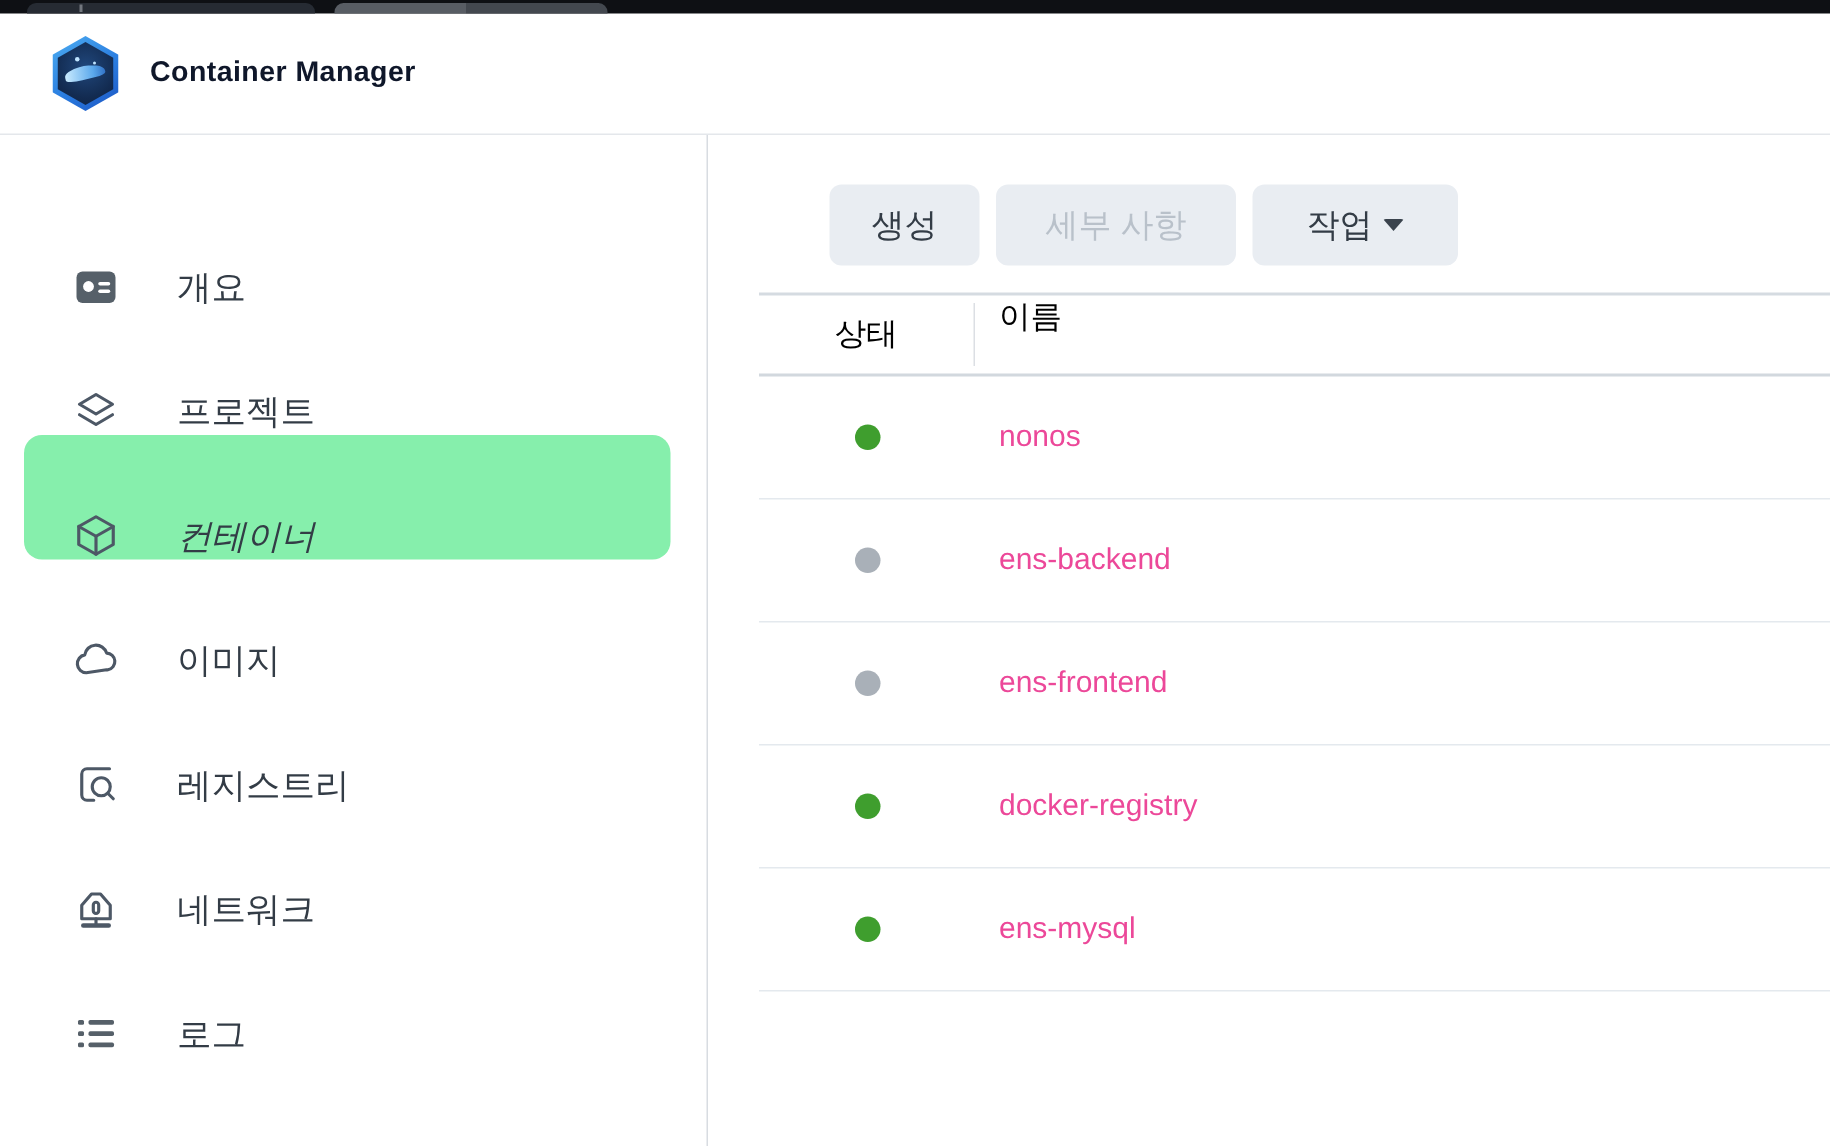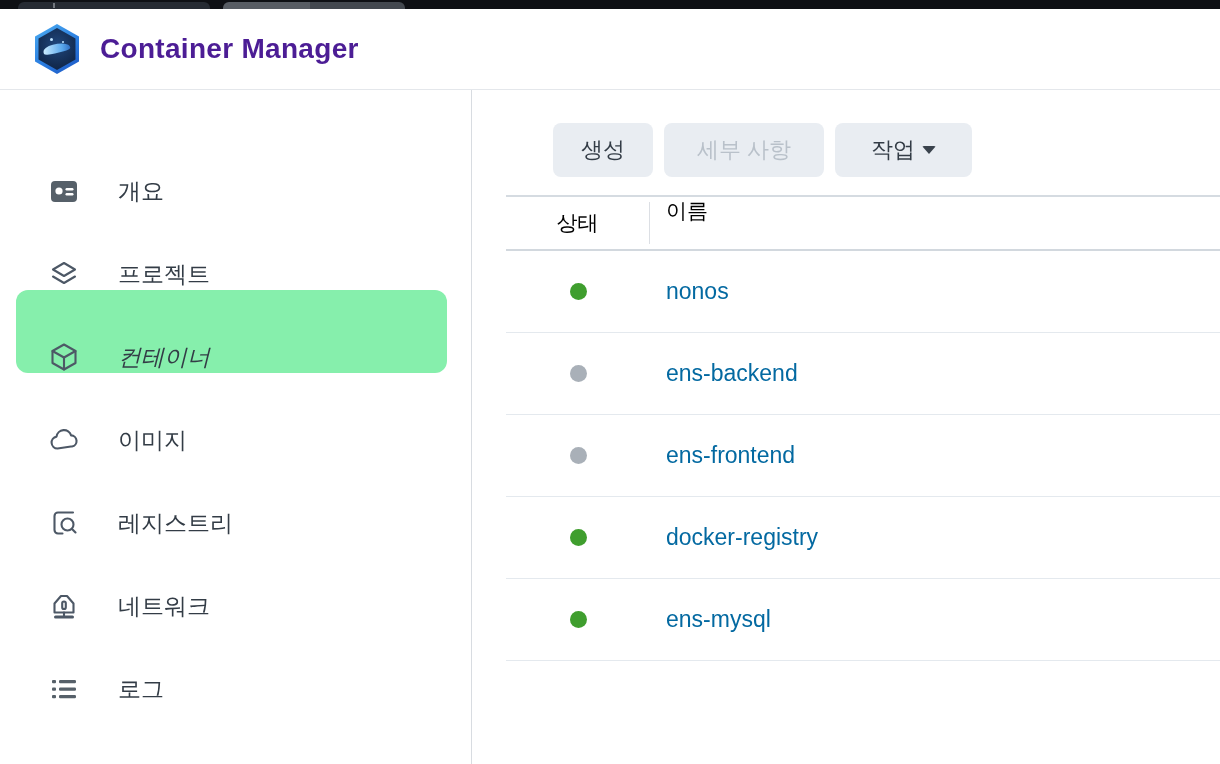--- a/index.html
+++ b/index.html
@@ -22,21 +22,21 @@
   .logo .hex-outer { position:absolute; inset:0;
       background:linear-gradient(145deg,#4fb0f2 0%,#2a7de0 55%,#1b52c0 100%);
       clip-path:polygon(50% 0%,94% 25%,94% 75%,50% 100%,6% 75%,6% 25%); }
   .logo .hex-inner { position:absolute; inset:4px;
       background:radial-gradient(circle at 50% 40%,#20477c 0%,#132c52 60%,#0c1d3a 100%);
       clip-path:polygon(50% 0%,94% 25%,94% 75%,50% 100%,6% 75%,6% 25%); }
   .logo .whale { position:absolute; left:11px; top:20px; width:27px; height:9px;
       background:linear-gradient(100deg,#cfeeff,#5aa8ec 70%,#2f6fc4);
       border-radius:60% 90% 40% 60%/ 80% 100% 30% 40%; transform:rotate(-14deg); }
   .logo .spark { position:absolute; width:3px; height:3px; border-radius:50%; background:#bfe4ff; }
-  .app-title { margin-left:18px; font-size:28px; font-weight:bold; color:#4c1d95; letter-spacing:.3px; }
+  .app-title { margin-left:18px; font-size:19px; font-weight:bold; color:#0f172a; letter-spacing:.3px; }
 
   
   .layout { display:flex; height:674px; }
   .sidebar { width:472px; flex:0 0 auto; border-right:1px solid #d8dce1; padding-top:34px; }
   .nav-item { height:83px; margin:0 24px 0 16px; padding-left:32px; border-radius:12px;
               display:flex; align-items:flex-end; gap:38px; cursor:pointer; }
   .nav-item.selected { background:#86efac;font-style:italic; }
   .nav-item svg { width:32px; height:32px; flex:0 0 auto; }
   .nav-label { font-size:23px; color:#333c46; }
   .ic-stroke { fill:none; stroke:#4d5866; stroke-width:2.1; stroke-linecap:round; stroke-linejoin:round; }
@@ -57,21 +57,21 @@
   .table { margin-left:34px; margin-top:18px; width:calc(100% - 34px); }
   .thead { display:flex; align-items:flex-start; height:56px;
            border-top:2px solid #d5dbe1; border-bottom:2px solid #d2d8de;
            color:#000000; font-size:21px; }
   .th-status { width:144px; text-align:center; align-self:center; height:42px; line-height:42px;
                border-right:1px solid #dcdfe4; cursor:pointer; }
   .th-name { padding-left:16px; flex:1; cursor:pointer; }
   .row { display:flex; align-items:center; height:82px; border-bottom:1px solid #e4e9ee; cursor:pointer; }
   .cell-status { width:144px; display:flex; justify-content:center; }
   .dot { width:17px; height:17px; border-radius:50%; background:#a9b0b8; }
-  .cell-name { padding-left:16px; font-size:23px; color:#0369a1; }
+  .cell-name { padding-left:16px; font-size:20px; color:#ec4899; }
 </style>
 </head>
 <body>
 
 <div class="topbar">
   <div class="browser-tab-1">
     <div class="tab1-tick"></div>
   </div>
   <div class="browser-tab-2"></div>
 </div>

